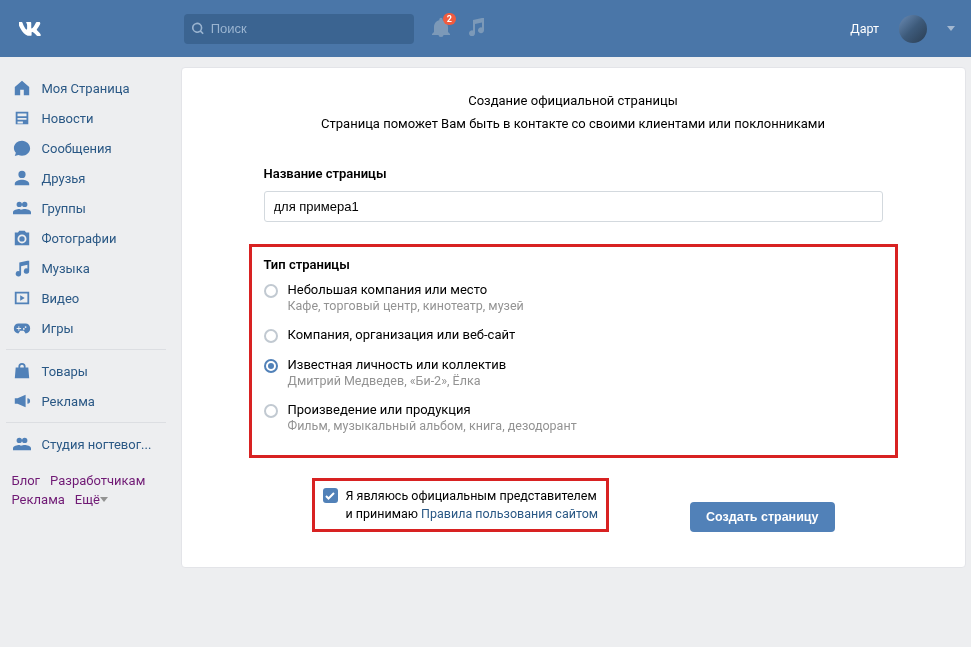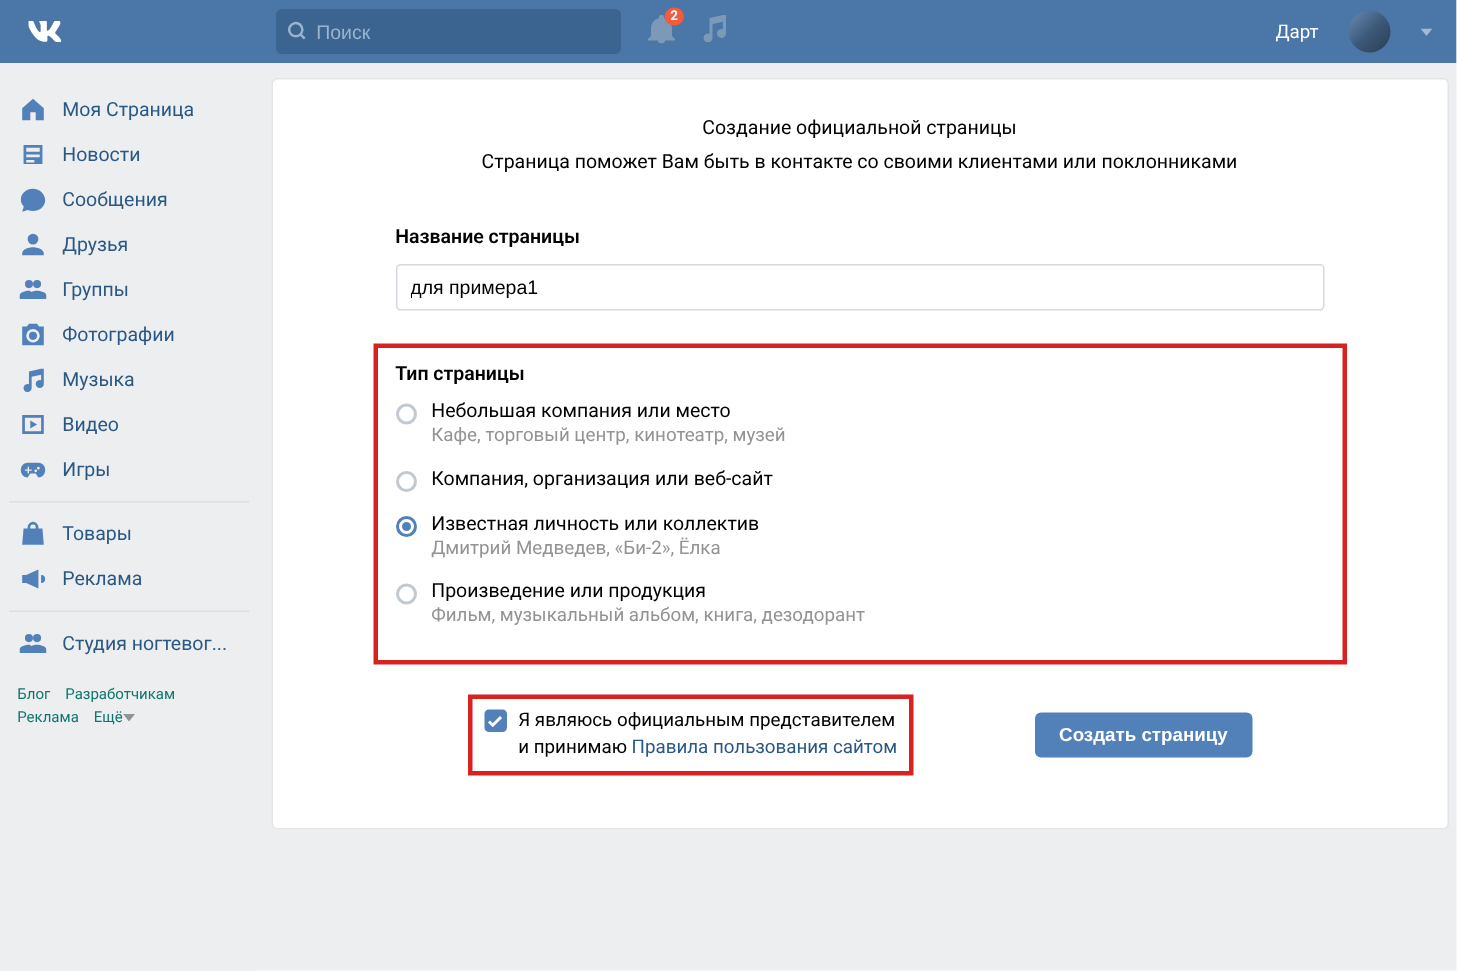--- a/index.html
+++ b/index.html
@@ -1,18 +1,18 @@
 <!DOCTYPE html>
 <html><head>
   <meta charset="utf-8">
   <style>
     * { margin: 0; padding: 0; box-sizing: border-box; }
     body { font-family: -apple-system, BlinkMacSystemFont, 'Segoe UI', Roboto, Helvetica, Arial, sans-serif; background: #edeef0; font-size: 13px; color: #000; }
     
-    .header { background: #4a76a8; height: 42px; display: flex; align-items: center; padding: 0 8px; }
+    .header { background: #4a76a8; height: 57px; display: flex; align-items: center; padding: 0 8px; }
     .logo { width: 30px; height: 30px; margin: 0 8px; display: flex; align-items: center; justify-content: center; }
     .logo svg { fill: #fff; }
     .search-box { flex: 0 0 230px; background: #3b6491; border-radius: 4px; height: 30px; display: flex; align-items: center; padding: 0 8px; margin-left: 130px; }
     .search-box input { background: transparent; border: none; color: #9ab4d0; font-size: 13px; width: 100%; outline: none; margin-left: 6px; }
     .search-box input::placeholder { color: #9ab4d0; }
     .search-icon { fill: #9ab4d0; }
     .header-spacer { flex: 1; }
     .header-icons { display: flex; align-items: center; gap: 18px; margin-left: 18px; }
     .notif-wrap { position: relative; }
     .notif-badge { position: absolute; top: -4px; right: -6px; background: #f15b3e; color: #fff; font-size: 9px; font-weight: bold; border-radius: 7px; padding: 1px 4px; min-width: 12px; text-align: center; }
@@ -20,21 +20,21 @@
     .avatar { width: 28px; height: 28px; border-radius: 50%; background: linear-gradient(135deg, #6b8cb5, #3d5a7a, #2a3d52); }
     
     .container { display: flex; max-width: 960px; margin: 0 auto; padding-top: 10px; gap: 15px; }
     
     .sidebar { width: 160px; flex-shrink: 0; padding-top: 6px; }
     .nav-item { display: flex; align-items: center; gap: 10px; padding: 5px 6px; color: #2a5885; font-size: 13px; border-radius: 4px; cursor: pointer; }
     .nav-icon { width: 20px; height: 20px; display: flex; align-items: center; justify-content: center; }
     .nav-icon svg { fill: #5181b8; }
     .nav-divider { height: 1px; background: #dcdee2; margin: 6px 0; }
     .footer-links { margin-top: 14px; display: flex; flex-wrap: wrap; gap: 4px 10px; padding: 0 6px; }
-    .footer-link { color: #0f766e; font-size: 10px; cursor: pointer; }
+    .footer-link { color: #701a75; font-size: 13px; cursor: pointer; }
     .footer-more { display: inline-flex; align-items: center; gap: 0; }
     
     .main { flex: 1; background: #fff; border: 1px solid #e3e4e8; border-radius: 4px; padding: 25px 0 35px 0; }
     .page-title { font-size: 13px; font-weight: 400; color: #000; text-align: center; margin-bottom: 8px; }
     .page-subtitle { font-size: 13px; color: #000; text-align: center; margin-bottom: 35px; padding: 0 20px; }
     
     .form-section { padding: 0 82px; }
     .field-label { font-size: 13px; color: #000; font-weight: 600; margin-bottom: 10px; }
     .text-input { width: 100%; border: 1px solid #d3d9de; border-radius: 3px; padding: 7px 9px; font-size: 13px; color: #000; outline: none; margin-bottom: 22px; }
     
@@ -43,21 +43,21 @@
     
     .radio-group { }
     .radio-item { display: flex; align-items: flex-start; gap: 10px; margin-bottom: 14px; cursor: pointer; }
     .radio-circle { width: 14px; height: 14px; border: 2px solid #c1c9d1; border-radius: 50%; flex-shrink: 0; margin-top: 2px; position: relative; }
     .radio-circle.selected { border-color: #5181b8; }
     .radio-circle.selected::after { content: ''; position: absolute; width: 6px; height: 6px; background: #5181b8; border-radius: 50%; top: 50%; left: 50%; transform: translate(-50%, -50%); }
     .radio-content { }
     .radio-title { font-size: 13px; color: #000; margin-bottom: 1px; }
     .radio-desc { font-size: 12.5px; color: #939393; }
     
-    .bottom-row { display: flex; align-items: center; justify-content: space-between; padding: 0 130px; margin-top: 20px; gap: 16px; }
+    .bottom-row { display: flex; align-items: flex-end; justify-content: space-between; padding: 0 130px; margin-top: 20px; gap: 16px; }
     .checkbox-wrap { display: flex; align-items: flex-start; gap: 8px; }
     .checkbox-box { width: 15px; height: 15px; background: #5181b8; border-radius: 3px; flex-shrink: 0; display: flex; align-items: center; justify-content: center; margin-top: 1px; }
     .checkbox-box svg { fill: #fff; }
     .checkbox-label { font-size: 12.5px; color: #000; line-height: 1.45; max-width: 270px; }
     .checkbox-link { color: #2a5885; cursor: pointer; }
     
     .submit-btn { background: #5181b8; color: #fff; border: none; border-radius: 4px; padding: 8px 16px; font-size: 12.5px; cursor: pointer; flex-shrink: 0; font-weight: bold; }
   </style>
 </head>
 <body>

